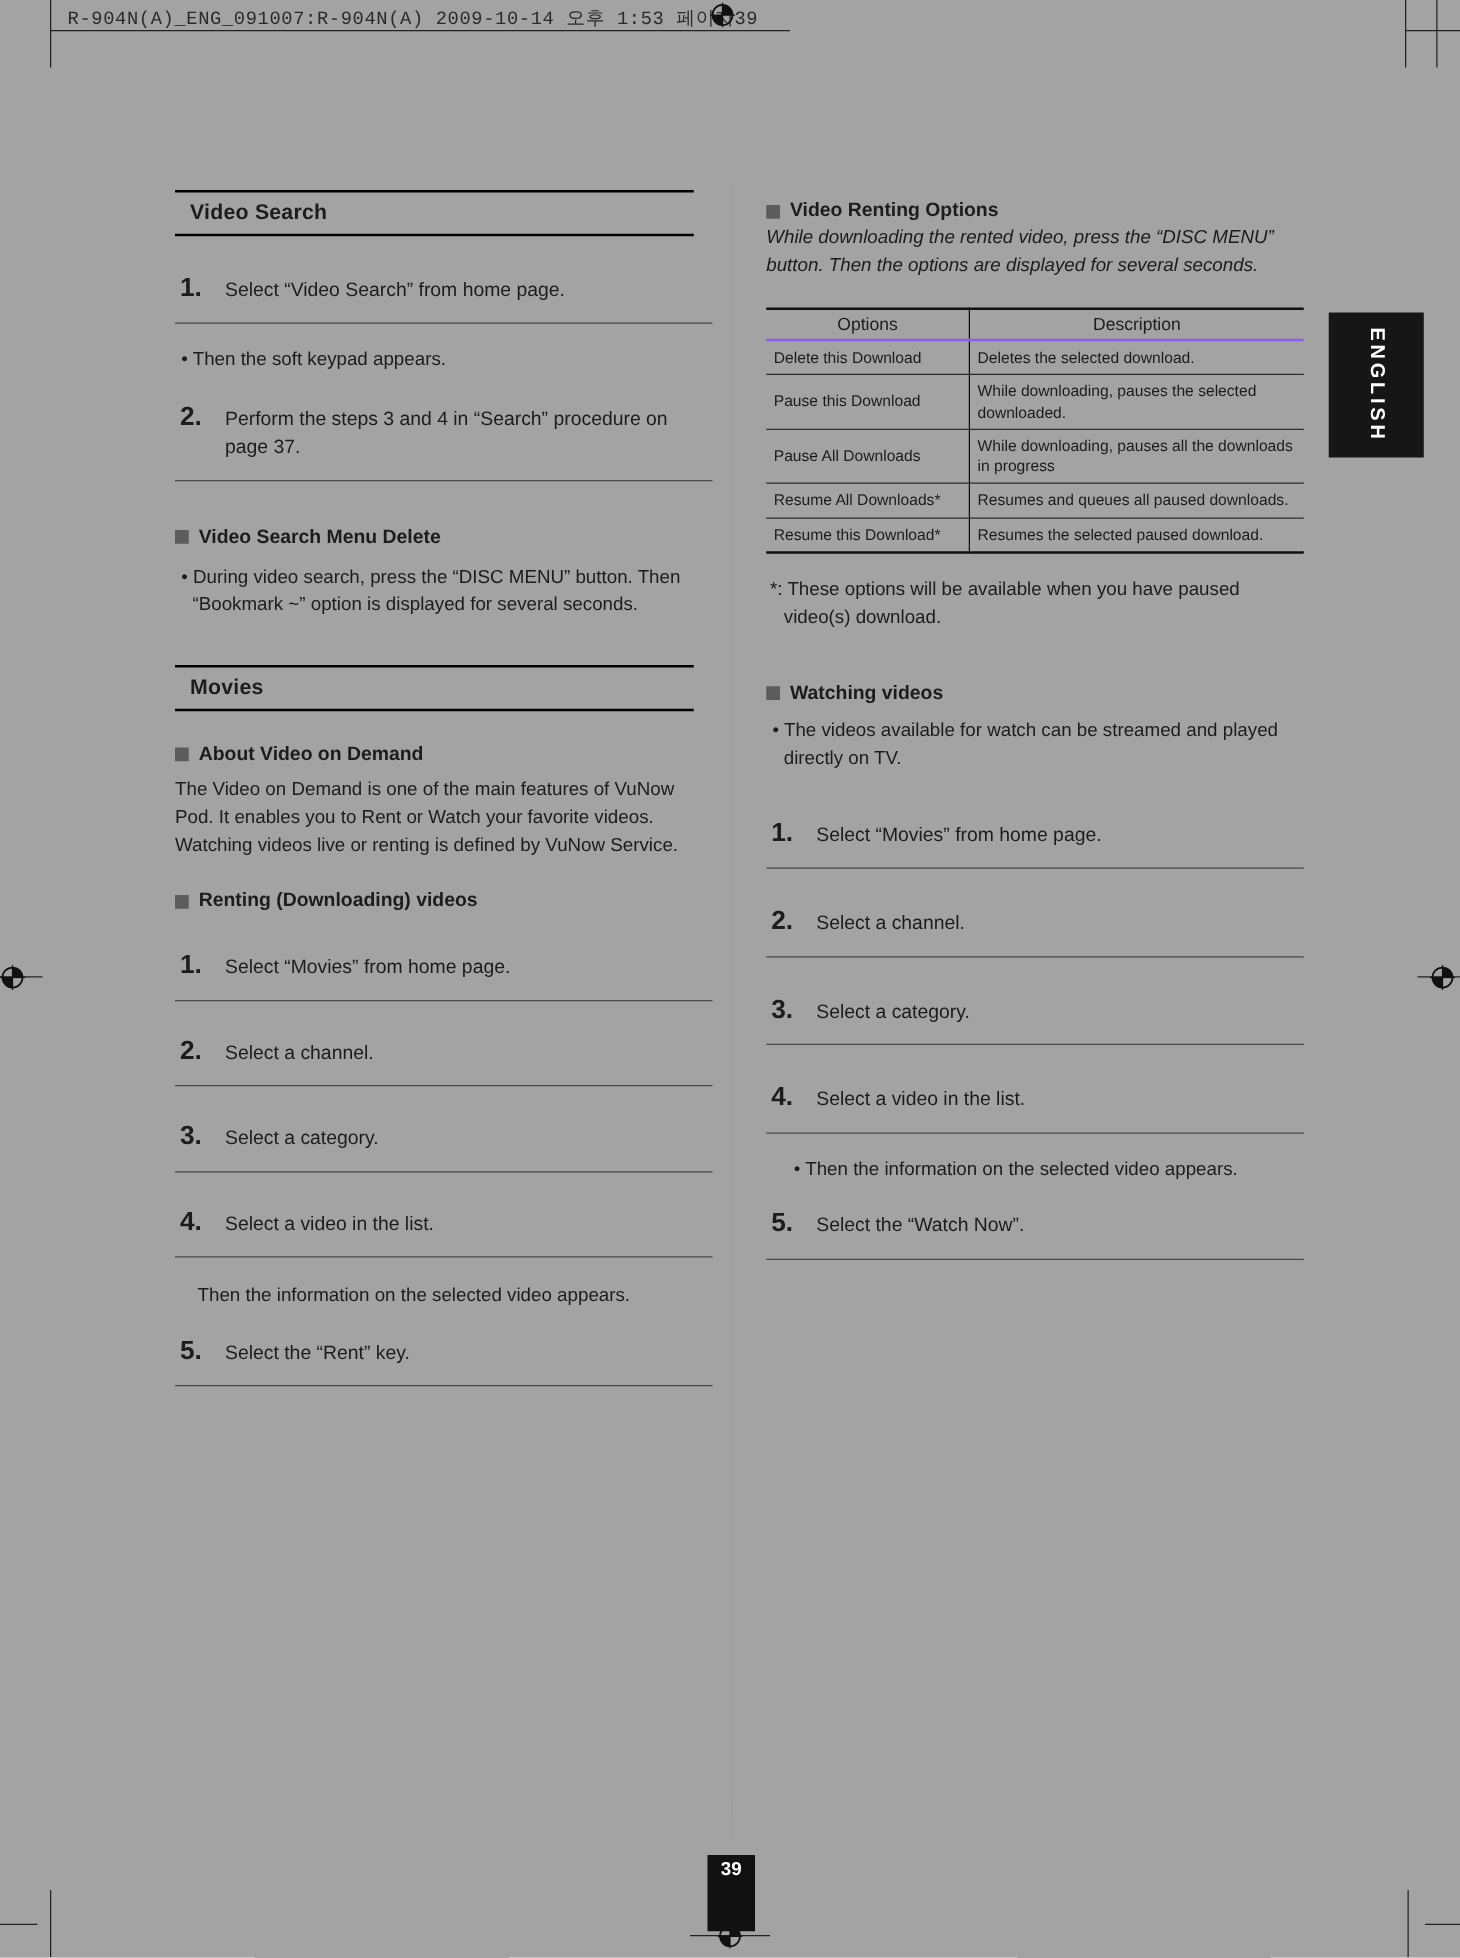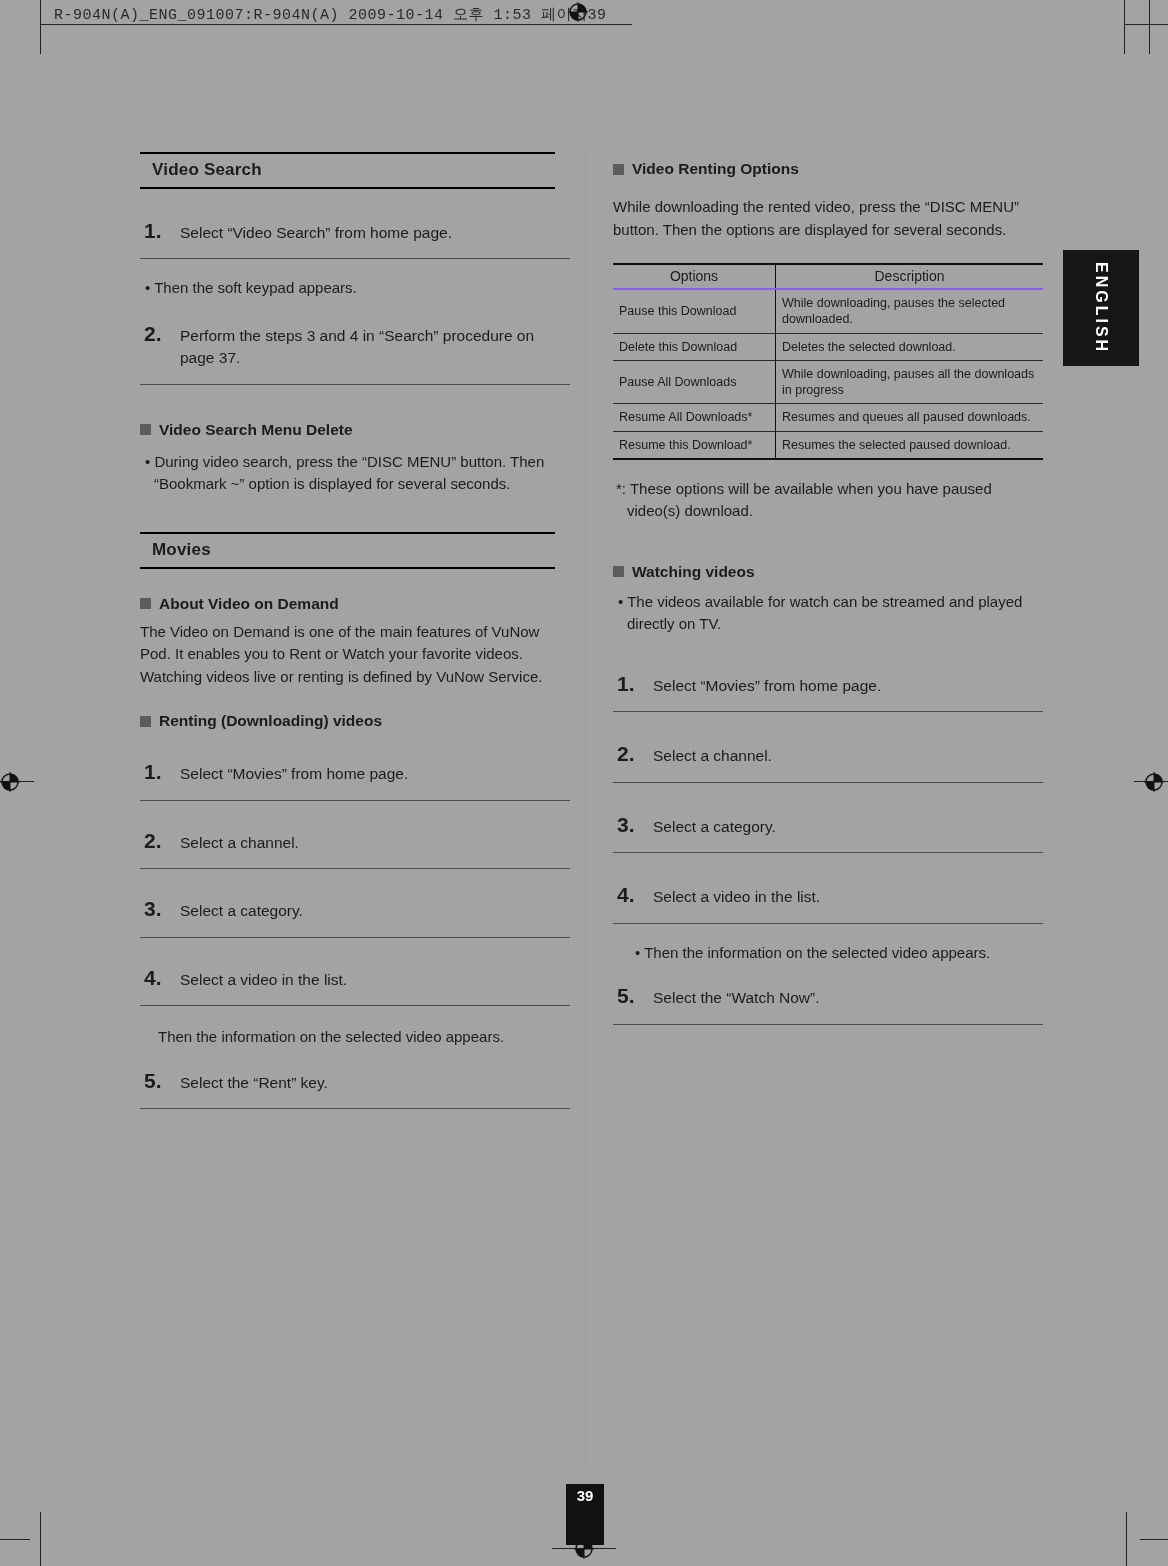--- a/index.html
+++ b/index.html
@@ -197,37 +197,37 @@
     <div class="rule"></div>
 
   </div>
 
   <div class="col col-right">
 
     <div class="subhead">
       <span class="sq"></span>
       <span>Video Renting Options</span>
     </div>
-    <div class="para" style="margin-top:18px;">While downloading the rented video, press the “DISC MENU” button. Then the options are displayed for several seconds.</div>
+    <div class="para" style="margin-top:1px;font-style:italic;">While downloading the rented video, press the “DISC MENU” button. Then the options are displayed for several seconds.</div>
 
     <table class="opts">
       <thead>
         <tr>
           <th class="c1">Options</th>
           <th>Description</th>
         </tr>
       </thead>
       <tbody>
         <tr>
+          <td class="c1">Delete this Download</td>
+          <td>Deletes the selected download.</td>
+        </tr>
+        <tr>
           <td class="c1">Pause this Download</td>
           <td>While downloading, pauses the selected downloaded.</td>
-        </tr>
-        <tr>
-          <td class="c1">Delete this Download</td>
-          <td>Deletes the selected download.</td>
         </tr>
         <tr>
           <td class="c1">Pause All Downloads</td>
           <td>While downloading, pauses all the downloads in progress</td>
         </tr>
         <tr>
           <td class="c1">Resume All Downloads*</td>
           <td>Resumes and queues all paused downloads.</td>
         </tr>
         <tr>

